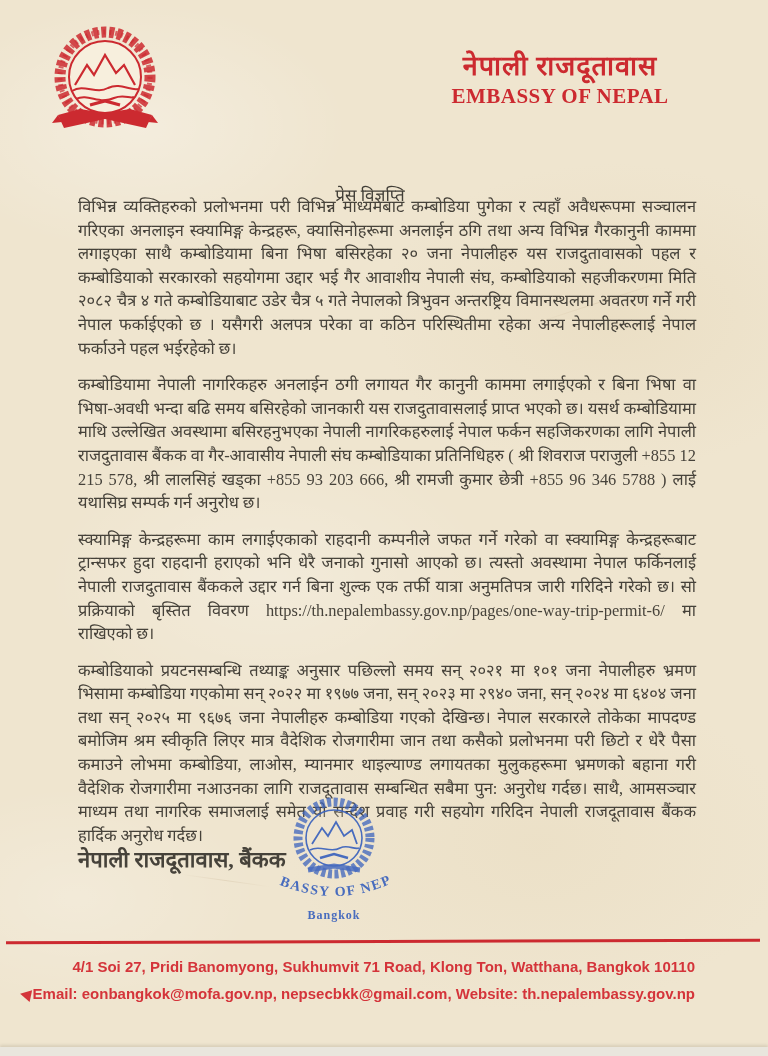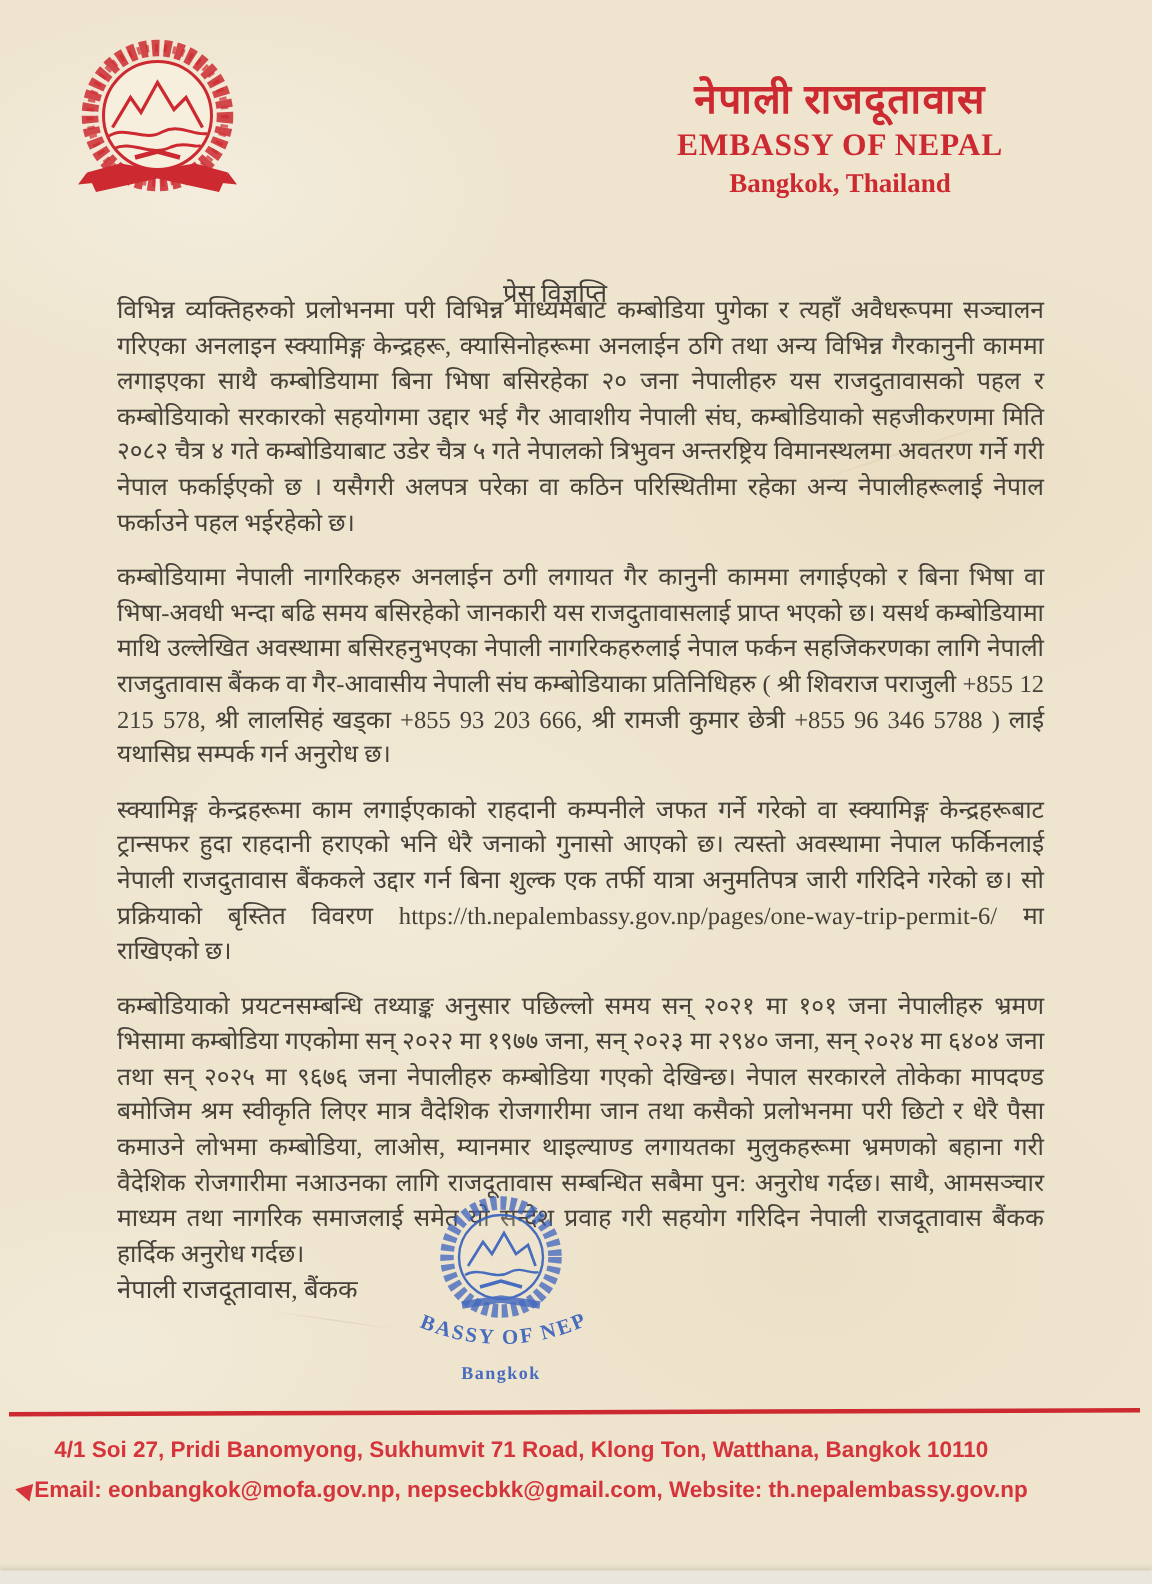--- a/index.html
+++ b/index.html
@@ -25,26 +25,26 @@
   .h-nep{font-size:27px;font-weight:bold;line-height:32px;letter-spacing:1px;}
   .h-eng{font-size:21px;font-weight:bold;line-height:28px;letter-spacing:.5px;}
   .h-loc{font-size:18px;font-weight:bold;line-height:24px;}
 
   
   .press-title{position:absolute;left:0;top:147px;width:740px;text-align:center;font-size:17px;color:#413e37;margin-top:36px;}
   .body-text{position:absolute;left:78px;top:195px;width:618px;color:#46423a;}
   .body-text p{margin:0 0 13px 0;font-size:16.4px;line-height:23.6px;text-align:justify;}
 
   
-  .signature{position:absolute;left:78px;top:844px;font-size:17px;line-height:31px;color:#46423a;}
+  .signature{position:absolute;left:78px;top:844px;font-size:22px;line-height:31px;color:#46423a;font-weight:bold;}
   .stamp{position:absolute;left:256px;top:786px;width:156px;height:142px;opacity:.92;}
 
   
   .footer-rule{position:absolute;left:6px;top:940px;width:754px;height:3px;background:#cc2a30;transform:rotate(-.2deg);}
-  .footer{position:absolute;left:0;top:953px;width:695px;text-align:center;color:#d4343a;
+  .footer{position:absolute;left:0;top:953px;width:695px;text-align:right;color:#d4343a;
           font-family:"Liberation Sans","DejaVu Sans",sans-serif;font-weight:bold;}
   .footer .f-line{font-size:15px;line-height:27px;}
   .arrow-icon{display:inline-block;width:0;height:0;border-top:6px solid transparent;border-bottom:6px solid transparent;
               border-right:11px solid #d4343a;vertical-align:middle;margin-right:2px;transform:rotate(12deg);}
 </style>
 </head>
 <body>
 
 <div class="paper">
 
@@ -63,21 +63,20 @@
         <path d="M48 80 L63 76 L78 80" stroke-width="3.2"></path>
       </g>
       <path d="M16 90 L38 84 L63 88 L88 84 L110 90 L104 103 L63 94 L22 103 Z" fill="#cc2a30"></path>
       <path d="M16 90 L10 98 L20 97 Z M110 90 L116 98 L106 97 Z" fill="#cc2a30"></path>
     </svg>
   </div>
 
   <div class="header-block">
     <div class="h-nep">नेपाली राजदूतावास</div>
     <div class="h-eng">EMBASSY OF NEPAL</div>
-    <div class="h-loc">Bangkok, Thailand</div>
   </div>
 
   <div class="press-title">प्रेस विज्ञप्ति</div>
 
   <div class="body-text">
     <p>विभिन्न व्यक्तिहरुको प्रलोभनमा परी विभिन्न माध्यमबाट कम्बोडिया पुगेका र त्यहाँ अवैधरूपमा सञ्चालन गरिएका अनलाइन स्क्यामिङ्ग केन्द्रहरू, क्यासिनोहरूमा अनलाईन ठगि तथा अन्य विभिन्न गैरकानुनी काममा लगाइएका साथै कम्बोडियामा बिना भिषा बसिरहेका २० जना नेपालीहरु यस राजदुतावासको पहल र कम्बोडियाको सरकारको सहयोगमा उद्दार भई गैर आवाशीय नेपाली संघ, कम्बोडियाको सहजीकरणमा मिति २०८२ चैत्र ४ गते कम्बोडियाबाट उडेर चैत्र ५ गते नेपालको त्रिभुवन अन्तरष्ट्रिय विमानस्थलमा अवतरण गर्ने गरी नेपाल फर्काईएको छ । यसैगरी अलपत्र परेका वा कठिन परिस्थितीमा रहेका अन्य नेपालीहरूलाई नेपाल फर्काउने पहल भईरहेको छ।</p>
     <p>कम्बोडियामा नेपाली नागरिकहरु अनलाईन ठगी लगायत गैर कानुनी काममा लगाईएको र बिना भिषा वा भिषा-अवधी भन्दा बढि समय बसिरहेको जानकारी यस राजदुतावासलाई प्राप्त भएको छ। यसर्थ कम्बोडियामा माथि उल्लेखित अवस्थामा बसिरहनुभएका नेपाली नागरिकहरुलाई नेपाल फर्कन सहजिकरणका लागि नेपाली राजदुतावास बैंकक वा गैर-आवासीय नेपाली संघ कम्बोडियाका प्रतिनिधिहरु ( श्री शिवराज पराजुली +855 12 215 578, श्री लालसिहं खड्का +855 93 203 666, श्री रामजी कुमार छेत्री +855 96 346 5788 ) लाई यथासिघ्र सम्पर्क गर्न अनुरोध छ।</p>
     <p>स्क्यामिङ्ग केन्द्रहरूमा काम लगाईएकाको राहदानी कम्पनीले जफत गर्ने गरेको वा स्क्यामिङ्ग केन्द्रहरूबाट ट्रान्सफर हुदा राहदानी हराएको भनि धेरै जनाको गुनासो आएको छ।  त्यस्तो अवस्थामा नेपाल फर्किनलाई नेपाली राजदुतावास बैंककले उद्दार गर्न बिना शुल्क एक तर्फी यात्रा अनुमतिपत्र जारी गरिदिने गरेको छ। सो प्रक्रियाको बृस्तित विवरण https://th.nepalembassy.gov.np/pages/one-way-trip-permit-6/ मा राखिएको छ।</p>
     <p>कम्बोडियाको प्रयटनसम्बन्धि तथ्याङ्क अनुसार पछिल्लो समय सन् २०२१ मा १०१ जना नेपालीहरु भ्रमण भिसामा कम्बोडिया गएकोमा सन् २०२२ मा १९७७ जना, सन् २०२३ मा २९४० जना, सन् २०२४ मा ६४०४ जना तथा सन् २०२५ मा ९६७६ जना नेपालीहरु कम्बोडिया गएको देखिन्छ।  नेपाल सरकारले तोकेका मापदण्ड बमोजिम श्रम स्वीकृति लिएर मात्र वैदेशिक रोजगारीमा जान तथा कसैको प्रलोभनमा परी छिटो र धेरै पैसा कमाउने लोभमा कम्बोडिया, लाओस, म्यानमार थाइल्याण्ड लगायतका मुलुकहरूमा भ्रमणको बहाना गरी वैदेशिक रोजगारीमा नआउनका लागि राजदूतावास सम्बन्धित सबैमा पुन: अनुरोध गर्दछ।  साथै, आमसञ्चार माध्यम तथा नागरिक समाजलाई समेत यो सन्देश प्रवाह गरी सहयोग गरिदिन नेपाली राजदूतावास बैंकक हार्दिक अनुरोध गर्दछ।</p>
   </div>

